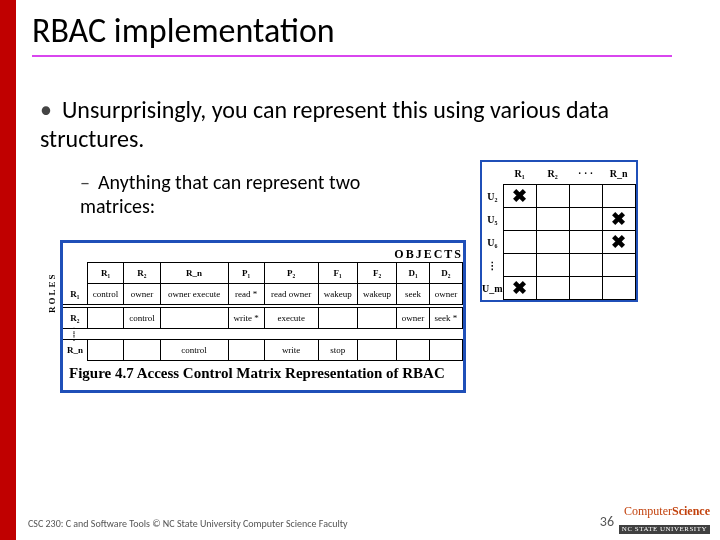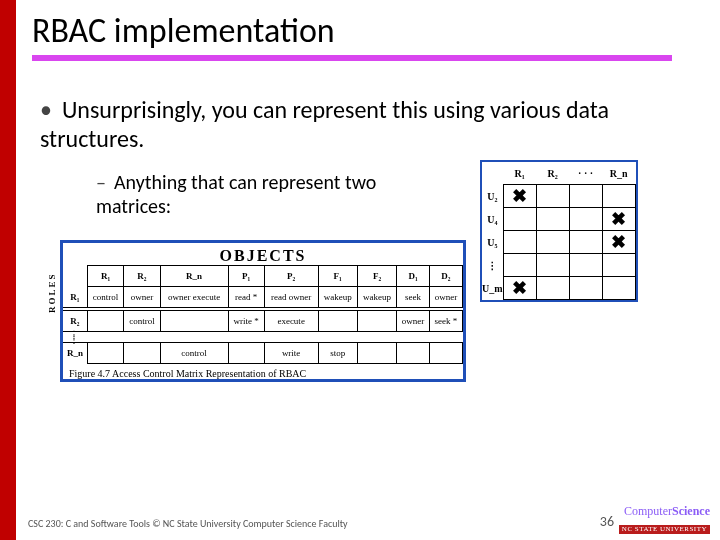--- a/index.html
+++ b/index.html
@@ -18,21 +18,21 @@
     width: 16px;
     height: 540px;
     background: #c00000;
   }
   .title {
     position: absolute;
     left: 32px;
     top: 10px;
     font-size: 34px;
     color: #000;
-    border-bottom: 6px solid #d946ef;
+    border-bottom: 2px solid #d946ef;
     width: 640px;
     padding-bottom: 4px;
   }
   .bullet1 {
     position: absolute;
     left: 40px;
     top: 96px;
     font-size: 24px;
     width: 640px;
     line-height: 1.2;
@@ -43,21 +43,20 @@
     margin-right: 10px;
     color: #444;
   }
   .bullet2 {
     position: absolute;
     left: 80px;
     top: 170px;
     font-size: 20px;
     width: 340px;
     line-height: 1.2;
-    margin-left: 16px;
   }
   .bullet2 .dash {
     display: inline-block;
     vertical-align: top;
     margin-right: 8px;
     color: #444;
   }
   .figwrap {
     position: absolute;
     left: 60px;
@@ -73,43 +72,43 @@
     font-size: 9px;
   }
   .figwrap th, .figwrap td {
     border: 1px solid #000;
     text-align: center;
     padding: 3px 2px;
     height: 14px;
   }
   .figwrap .rowgap td { border-left:none; border-right:none; height:2px; padding:0;}
   .obj-label {
-    text-align: center;
-    font-size: 16px;
+    text-align: right;
+    font-size: 12px;
     font-family: "Times New Roman", serif;
     font-weight: bold;
     letter-spacing: 2px;
     margin-top: 4px;
   }
   .roles-label {
     position: absolute;
     left: -16px;
     top: 70px;
     font-size: 9px;
     font-weight: bold;
     font-family: "Times New Roman", serif;
     letter-spacing: 2px;
     transform: rotate(-90deg);
     transform-origin: left top;
   }
   .caption {
-    font-size: 10px;
-    font-family: "Times New Roman", serif;
-    font-weight: normal;
-    padding: 4px 2px 0 6px;
+    font-size: 15px;
+    font-family: "Times New Roman", serif;
+    font-weight: bold;
+    padding: 4px 2px 8px 6px;
     border-top: none;
   }
   .grid2 {
     position: absolute;
     left: 480px;
     top: 160px;
     border: 2px solid #1f4fb8;
     background: #fff;
     font-family: "Times New Roman", serif;
   }
@@ -143,25 +142,25 @@
     color: #555;
   }
   .logo {
     position: absolute;
     right: 10px;
     bottom: 6px;
     font-family: "Times New Roman", serif;
     text-align: right;
     line-height: 1;
   }
-  .logo .cs1 { font-size: 12px; color: #8b5cf6; }
+  .logo .cs1 { font-size: 12px; color: #c2410c; }
   .logo .cs1 b { font-weight: bold; }
   .logo .nc {
     display: inline-block;
-    background: #b91c1c;
+    background: #404040;
     color: #fff;
     font-size: 7px;
     padding: 1px 3px;
     margin-top: 1px;
     letter-spacing: 0.5px;
   }
   .vdots { letter-spacing: 0; line-height: 0.5; font-size:10px;}
 </style>
 </head>
 <body>
@@ -253,34 +252,34 @@
       <th>R_n</th>
     </tr>
     <tr>
           <th class="side">U₂</th>
           <td class="m10"><span class="xmark">✖</span></td>
           <td class="m11"></td>
           <td class="m12"></td>
           <td class="m13"></td>
         </tr>
     <tr>
-          <th class="side">U₄</th>
-          <td class="m30"></td>
-          <td class="m31"></td>
-          <td class="m32"></td>
-          <td class="m33"><span class="xmark">✖</span></td>
-        </tr>
-    <tr>
           <th class="side">U₅</th>
           <td class="m40"></td>
           <td class="m41"></td>
           <td class="m42"></td>
           <td class="m43"><span class="xmark">✖</span></td>
         </tr>
     <tr>
+          <th class="side">U₆</th>
+          <td class="m50"></td>
+          <td class="m51"></td>
+          <td class="m52"></td>
+          <td class="m53"><span class="xmark">✖</span></td>
+        </tr>
+    <tr>
           <th class="side vdots">⋮</th>
           <td class="m60"></td>
           <td class="m61"></td>
           <td class="m62"></td>
           <td class="m63"></td>
         </tr>
     <tr>
           <th class="side">U_m</th>
           <td class="m70"><span class="xmark">✖</span></td>
           <td class="m71"></td>

